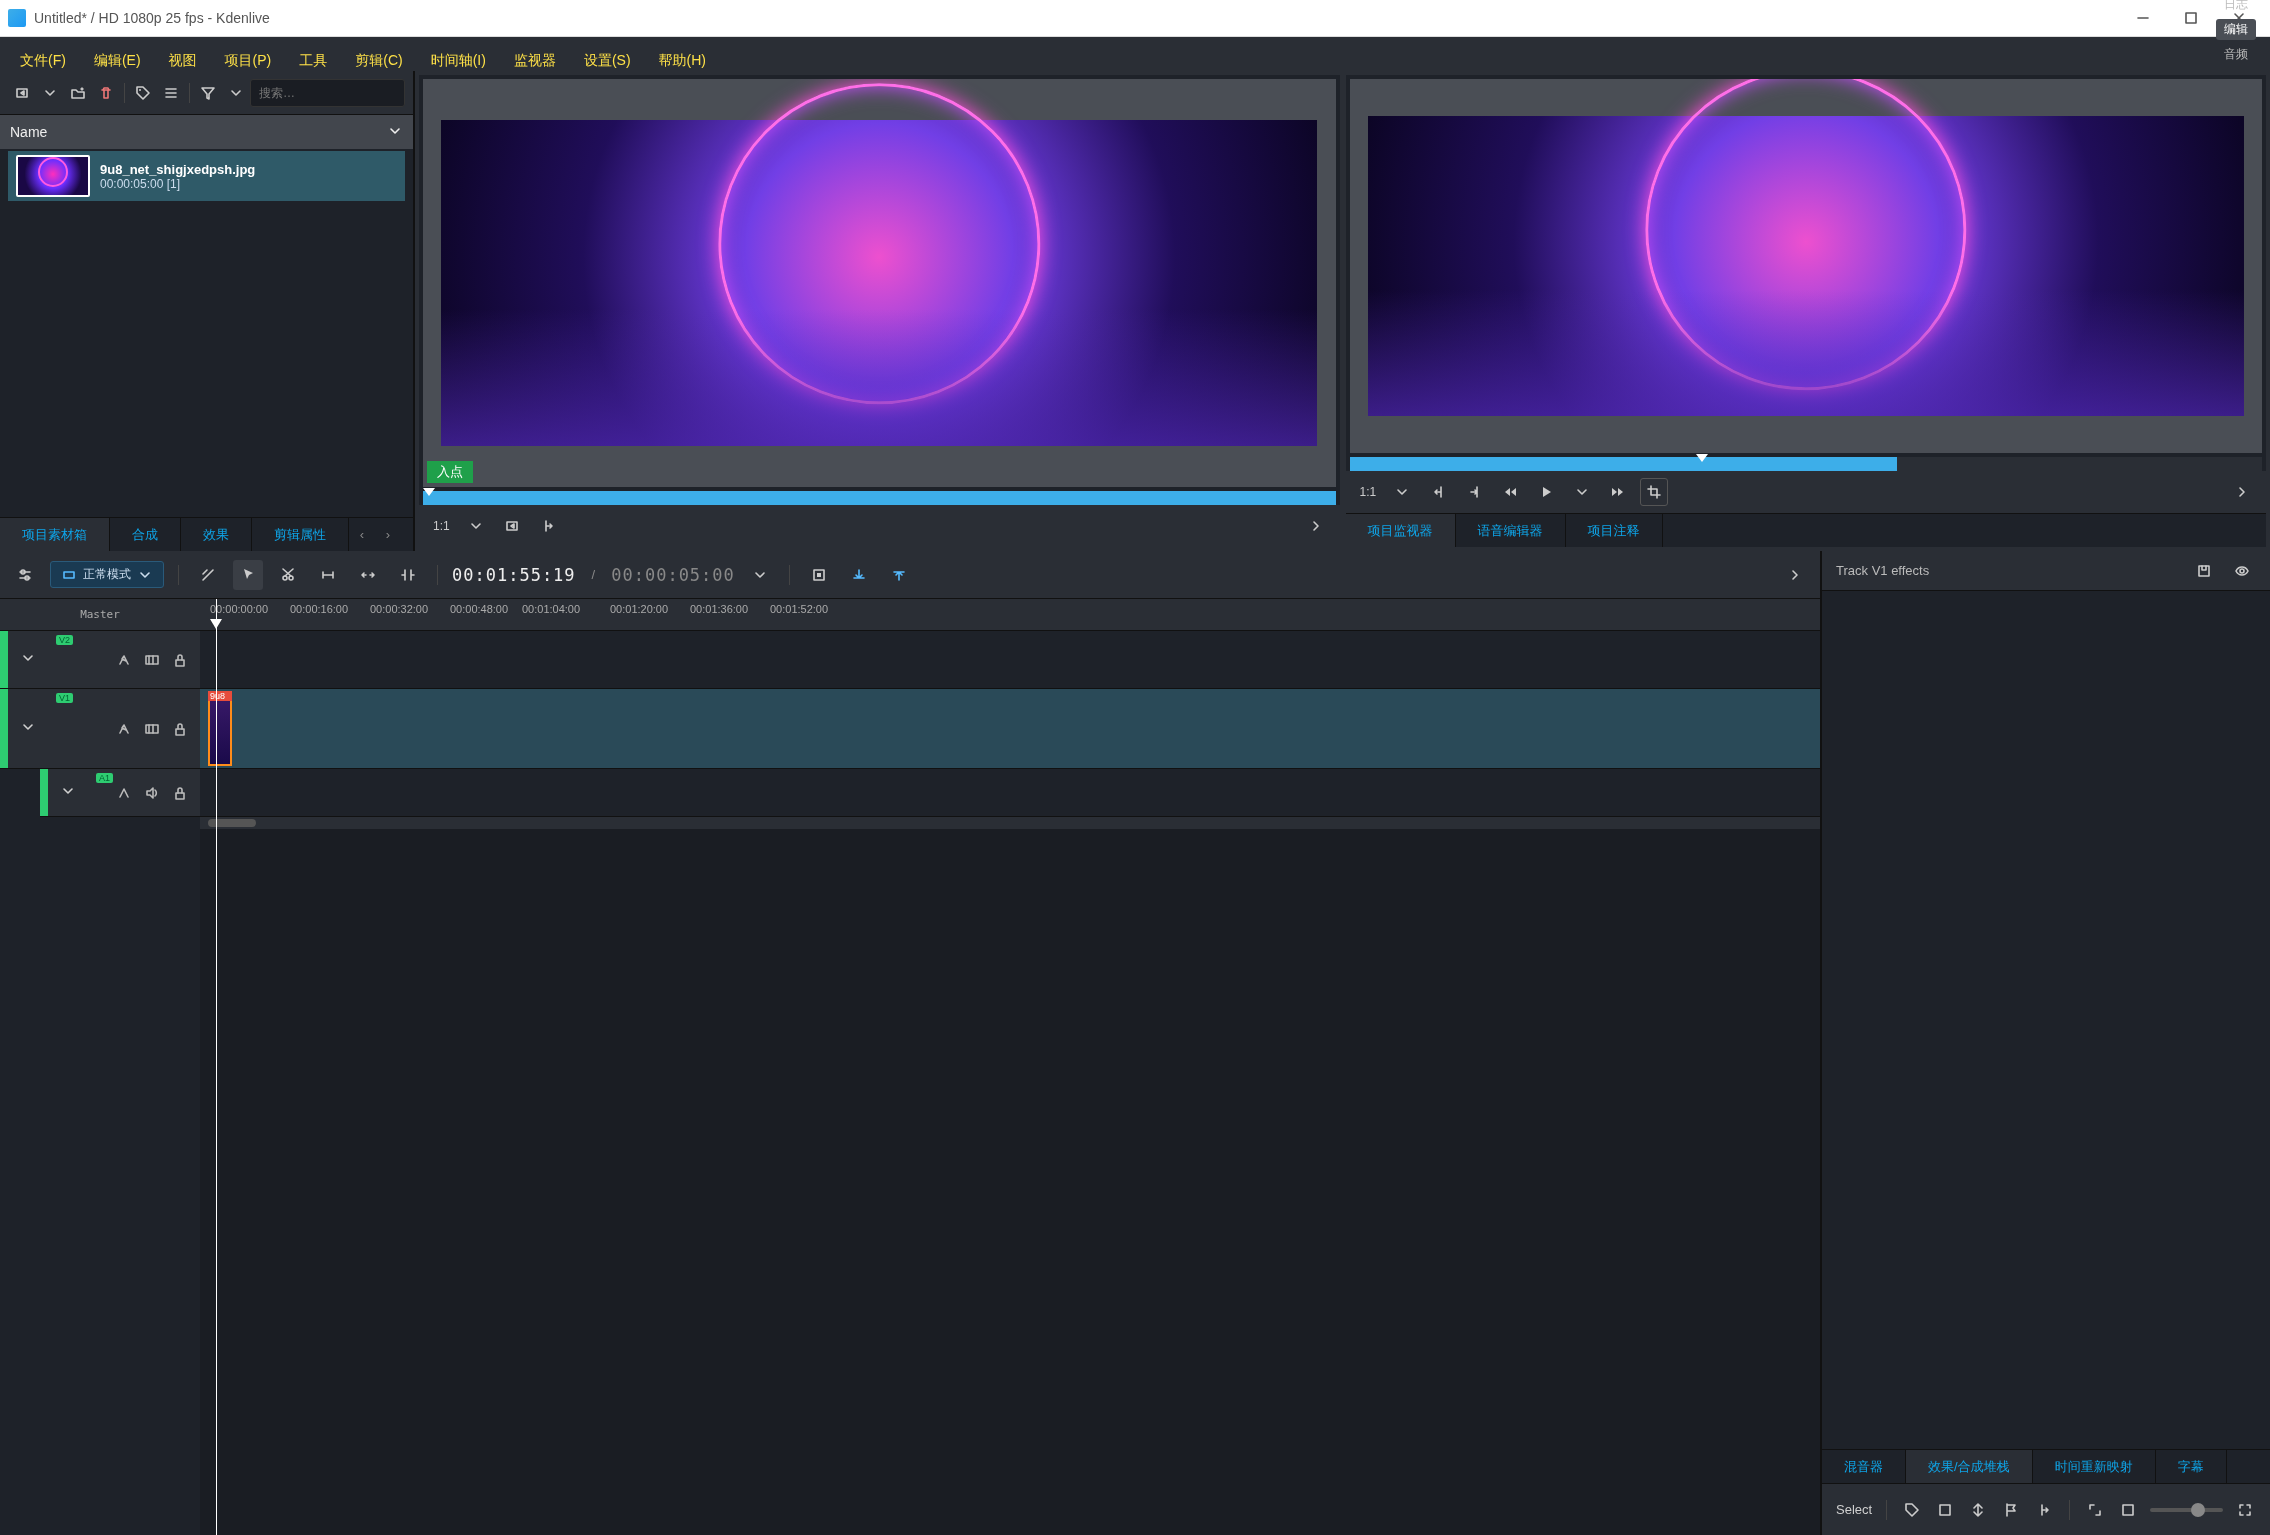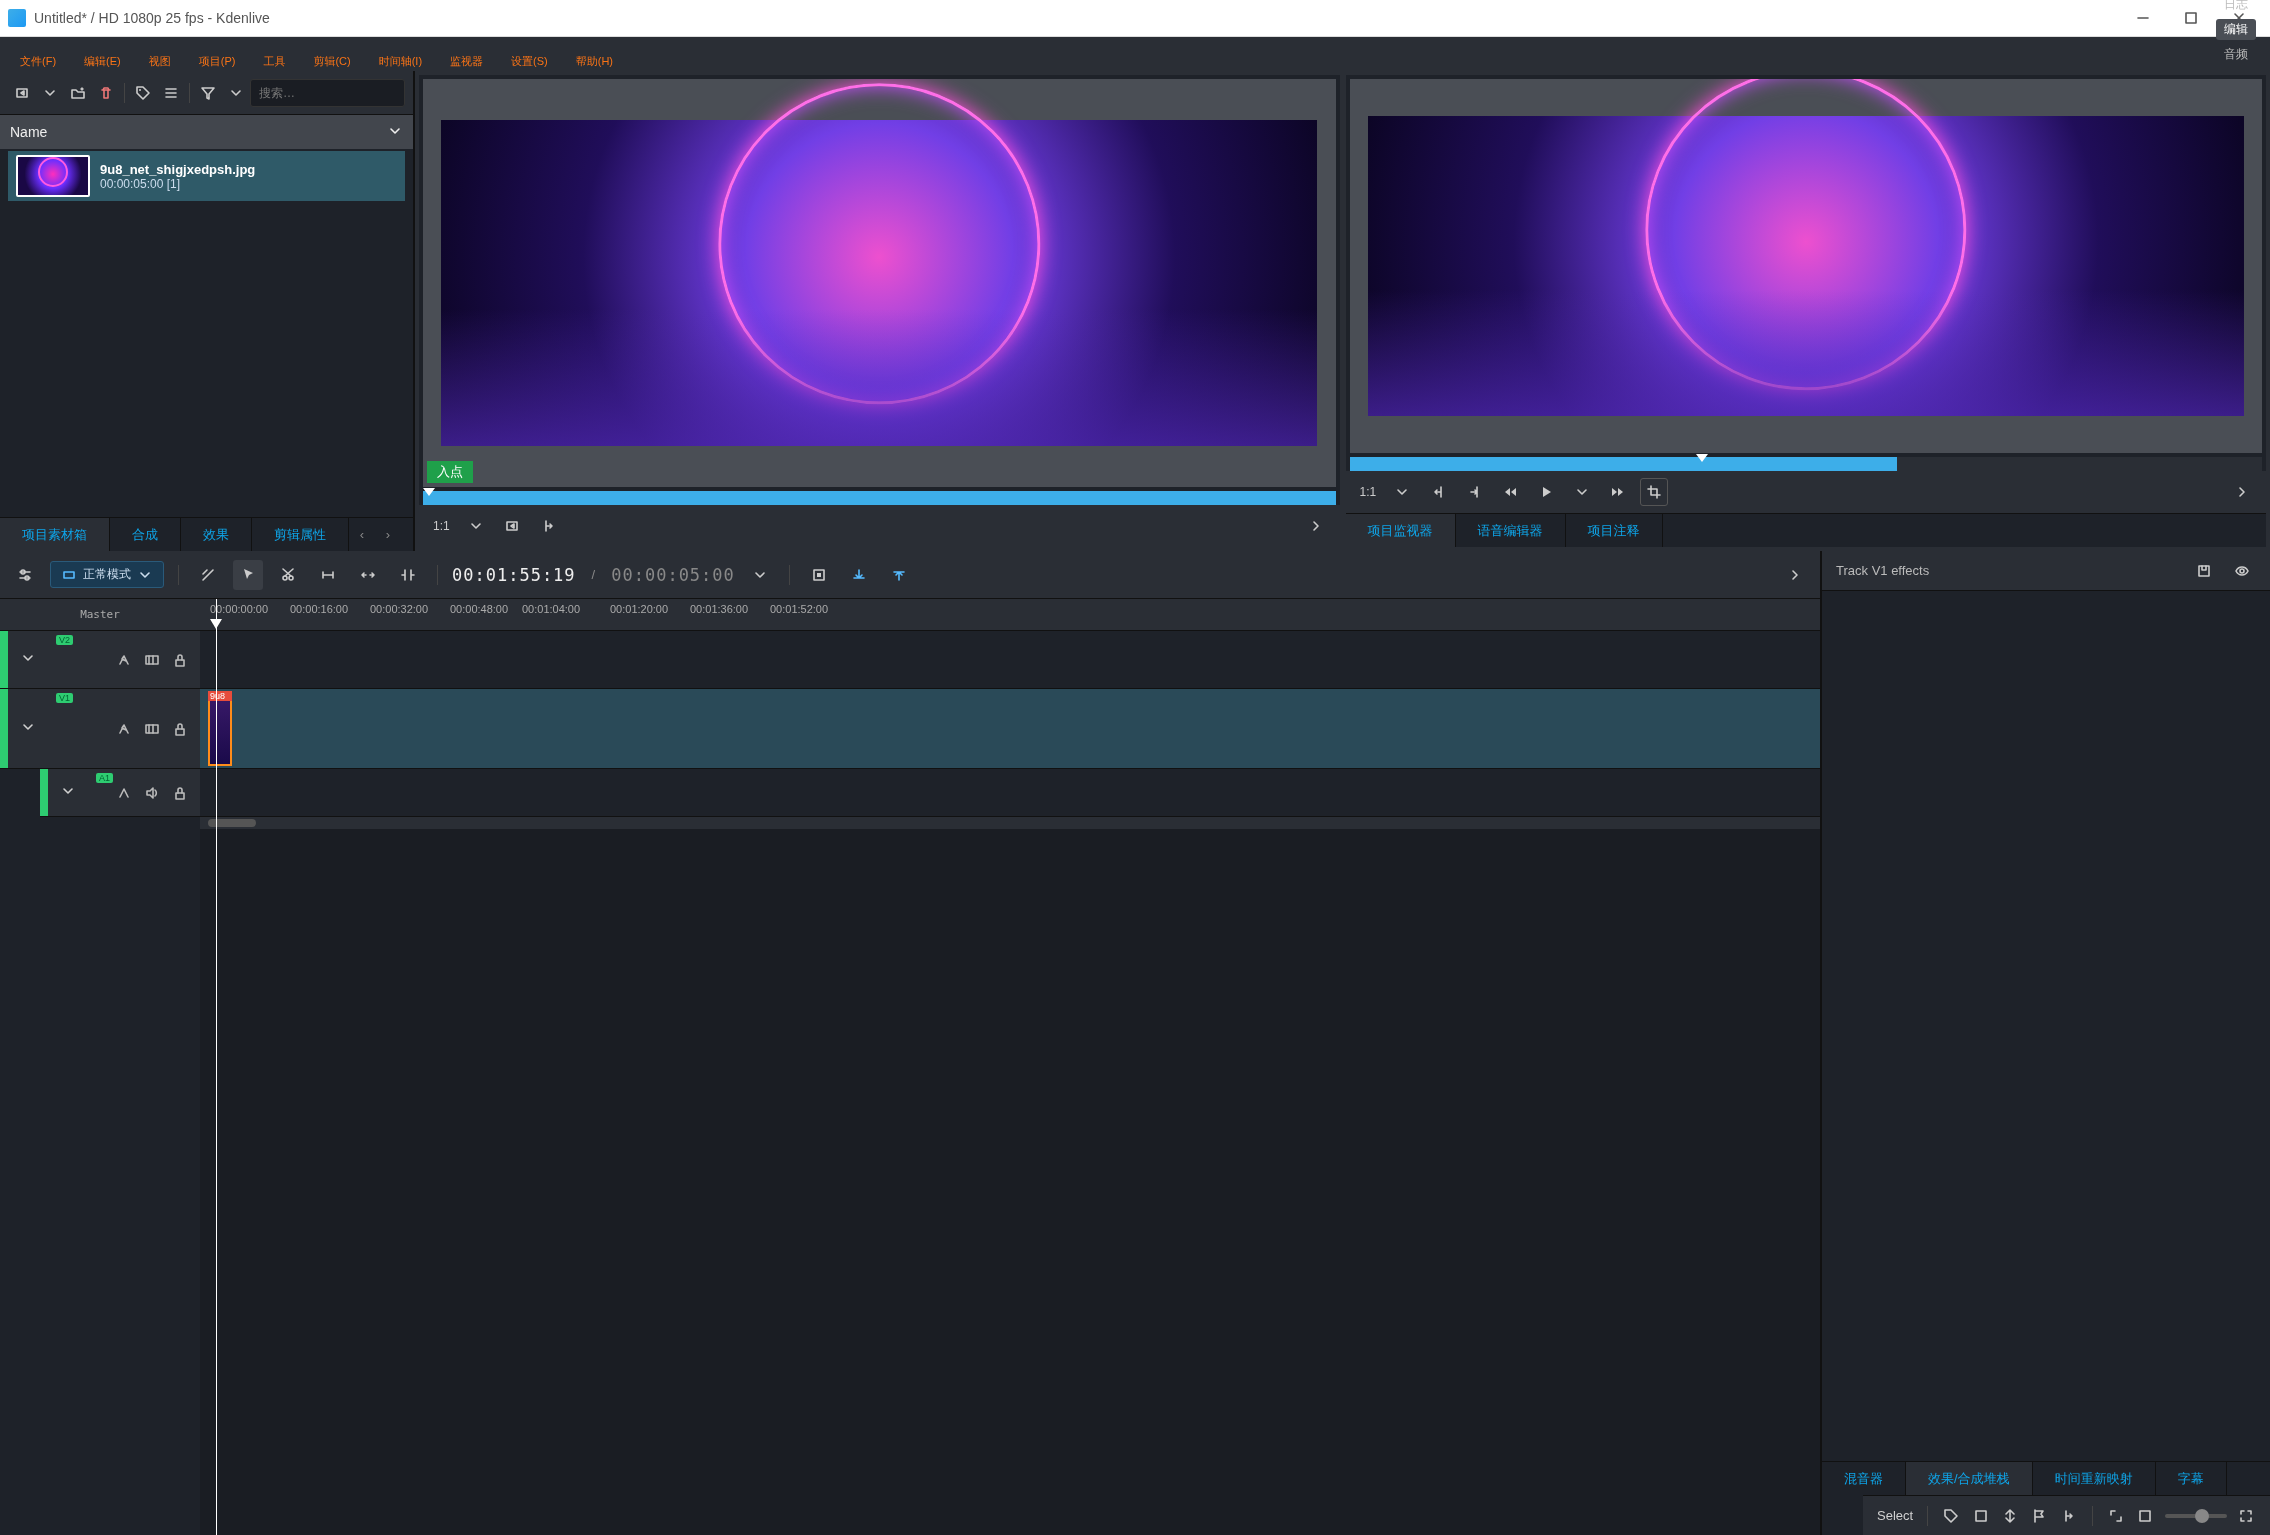--- a/index.html
+++ b/index.html
@@ -3,21 +3,21 @@
 <meta charset="utf-8">
 <style>
 * { margin: 0; padding: 0; box-sizing: border-box; font-family: "Microsoft YaHei", "Segoe UI", sans-serif; }
 body { background: #1e2229; color: #d0d0d0; font-size: 13px; overflow: hidden; }
 .titlebar { background: #fff; height: 37px; display: flex; align-items: center; padding: 0 8px; color: #555; border-bottom: 1px solid #ddd; }
 .titlebar .app-icon { width: 18px; height: 18px; margin-right: 8px; background: linear-gradient(135deg,#3daee9,#1d99f3); border-radius: 2px; }
 .titlebar .title { flex: 1; font-size: 14px; }
 .win-controls { display: flex; gap: 18px; padding-right: 8px; }
 .win-btn { width: 30px; height: 22px; display: flex; align-items: center; justify-content: center; color: #555; cursor: pointer; }
 .menubar { background: #2a2e35; height: 34px; display: flex; align-items: center; padding: 0 6px; }
-.menu-item { padding: 6px 14px; color: #f97316; font-size: 11px; cursor: pointer; margin-top: 14px; }
+.menu-item { padding: 6px 14px; color: #fde047; font-size: 14px; cursor: pointer; margin-top: 14px; }
 .right-badges { margin-left: auto; display: flex; gap: 4px; padding-right: 8px; flex-direction: column; }
 .badge { padding: 2px 8px; font-size: 12px; color: #bbb; cursor: pointer; }
 .badge.active { background: #4a4e55; border-radius: 3px; color: #fff; }
 
 .main-area { display: flex; height: calc(100vh - 37px - 34px); flex-direction: column; }
 .upper { display: flex; height: 480px; }
 .bin-panel { width: 415px; background: #1e2229; display: flex; flex-direction: column; border-right: 2px solid #111; }
 .bin-toolbar { height: 44px; display: flex; align-items: center; padding: 0 8px; gap: 0; background: #2a2e35; border-bottom: 1px solid #111; }
 .tb-btn { width: 28px; height: 28px; display: flex; align-items: center; justify-content: center; color: #ccc; cursor: pointer; border-radius: 3px; }
 .tb-sep { width: 1px; height: 20px; background: #444; margin: 0 4px; }
@@ -85,21 +85,21 @@
 .clip-tl { position: absolute; left: 8px; top: 2px; bottom: 2px; width: 24px; background: linear-gradient(to bottom, #3a1a6a, #1a0a4a); border: 2px solid #ff8c1a; }
 .clip-tl::before { content: attr(data-label); position: absolute; top: -2px; left: -2px; right: -2px; background: #e74c3c; color: #fff; font-size: 9px; padding: 0 2px; }
 .h-scroll { height: 12px; background: #2a2e35; position: relative; }
 .h-scroll-thumb { position: absolute; left: 8px; top: 2px; height: 8px; width: 48px; background: #555; border-radius: 4px; }
 
 .effects-panel { width: 450px; background: #1e2229; display: flex; flex-direction: column; border-left: 2px solid #111; }
 .fx-header { height: 40px; display: flex; align-items: center; padding: 0 14px; gap: 10px; background: #2a2e35; font-family: monospace; font-size: 13px; color: #bbb; border-bottom: 1px solid #111; }
 .fx-header .spacer { flex: 1; }
 .fx-body { flex: 1; background: #1e2229; }
 .fx-tabs { display: flex; height: 34px; background: #1e2229; border-top: 1px solid #111; }
-.status-row { height: 40px; display: flex; align-items: center; padding: 4px 14px; gap: 10px; background: #2a2e35; border-top: 1px solid #111; margin-left: 41px; }
+.status-row { height: 52px; display: flex; align-items: center; padding: 4px 14px; gap: 10px; background: #2a2e35; border-top: 1px solid #111; }
 .slider { width: 90px; height: 4px; background: #555; border-radius: 2px; position: relative; }
 .slider-thumb { position: absolute; right: 18px; top: -5px; width: 14px; height: 14px; background: #888; border-radius: 50%; }
 
 svg { width: 16px; height: 16px; }
 .icon { fill: none; stroke: currentColor; stroke-width: 1.6; stroke-linecap: round; stroke-linejoin: round; }
 </style>
 </head>
 <body>
 
 <div class="titlebar">

